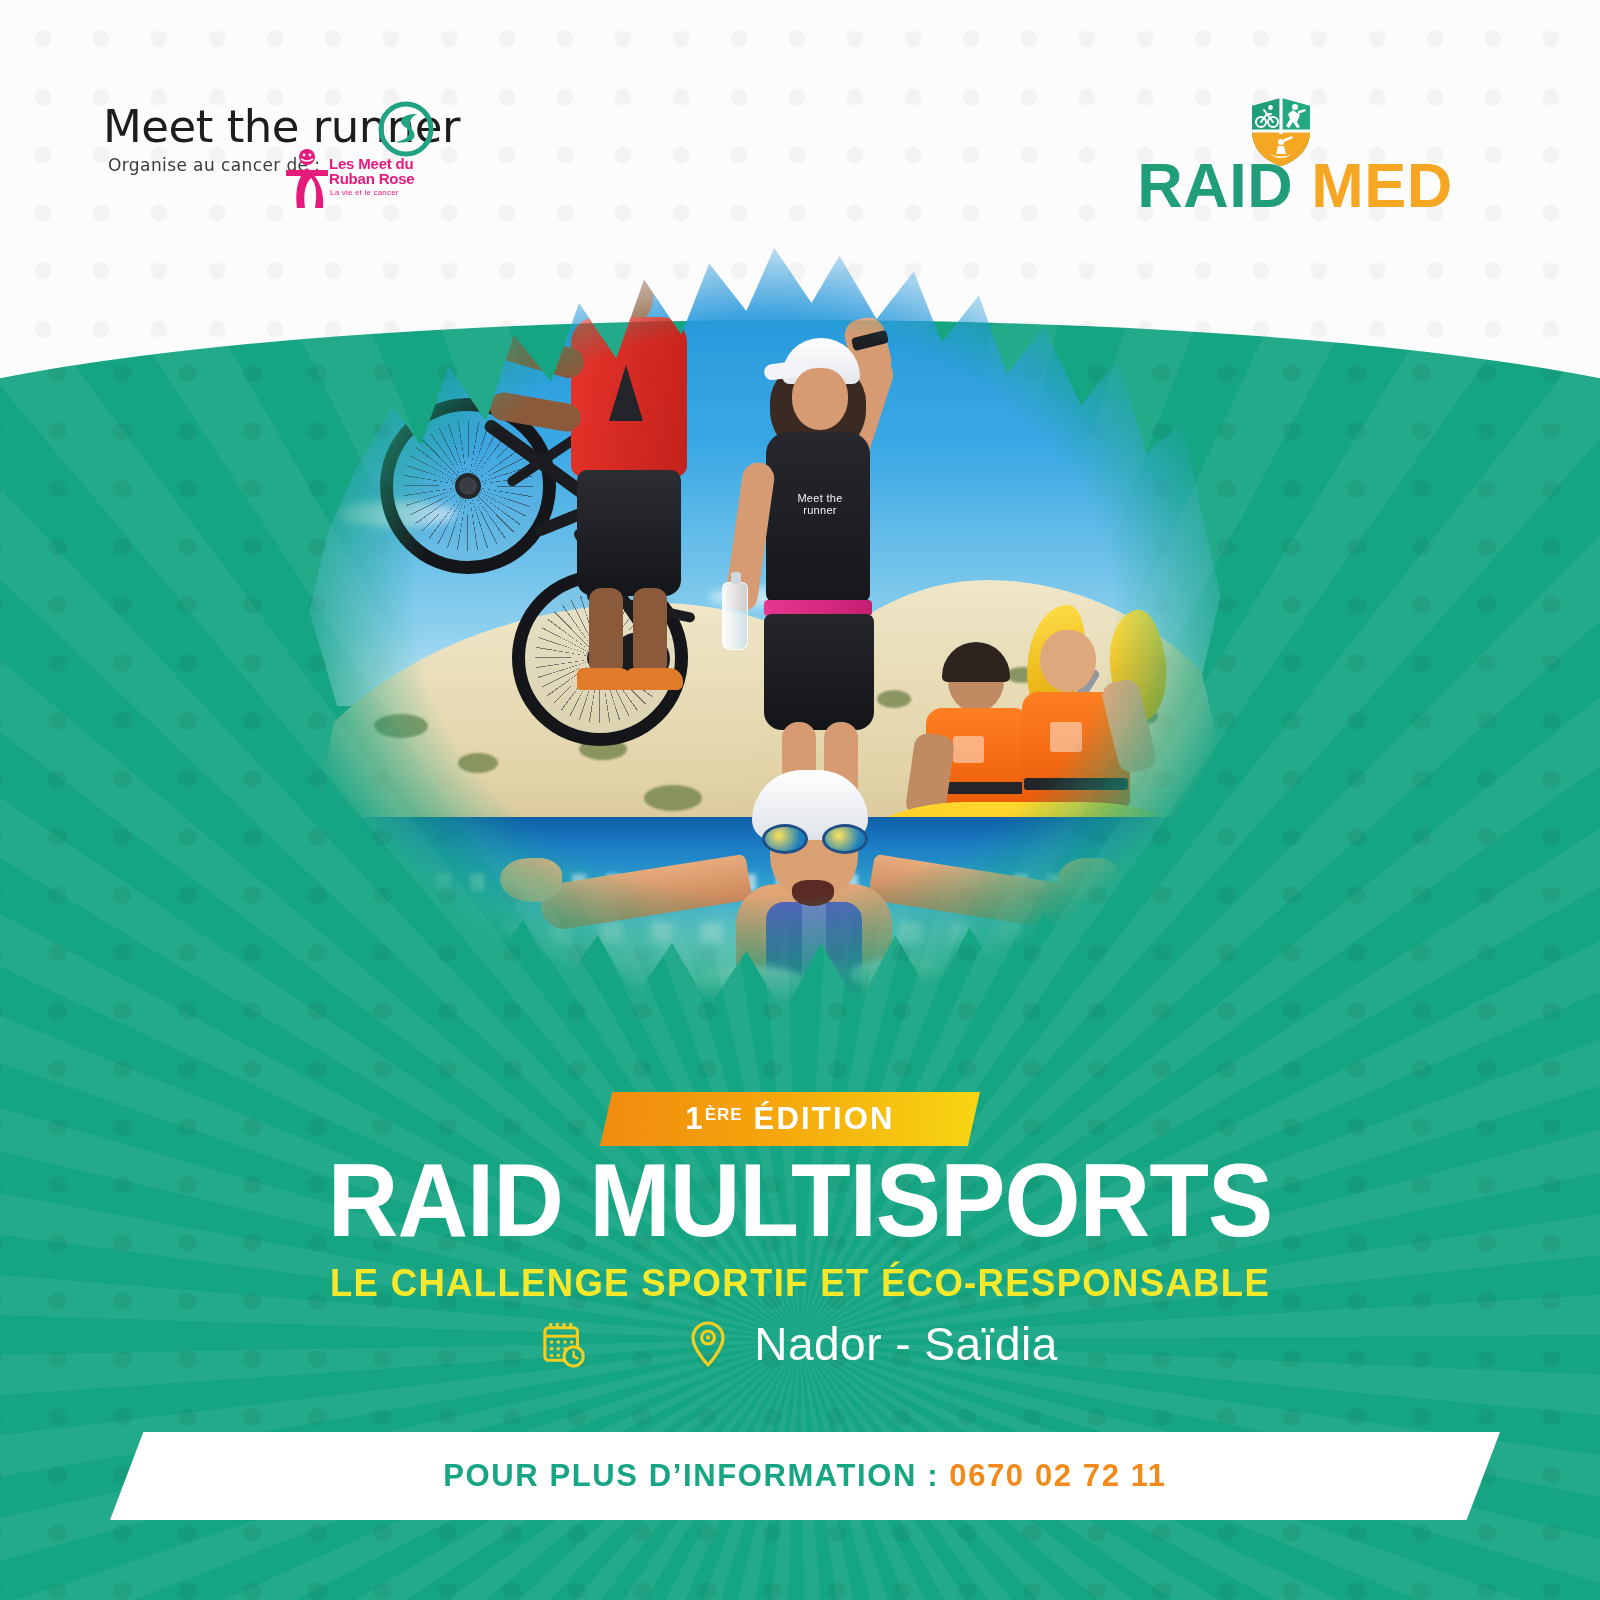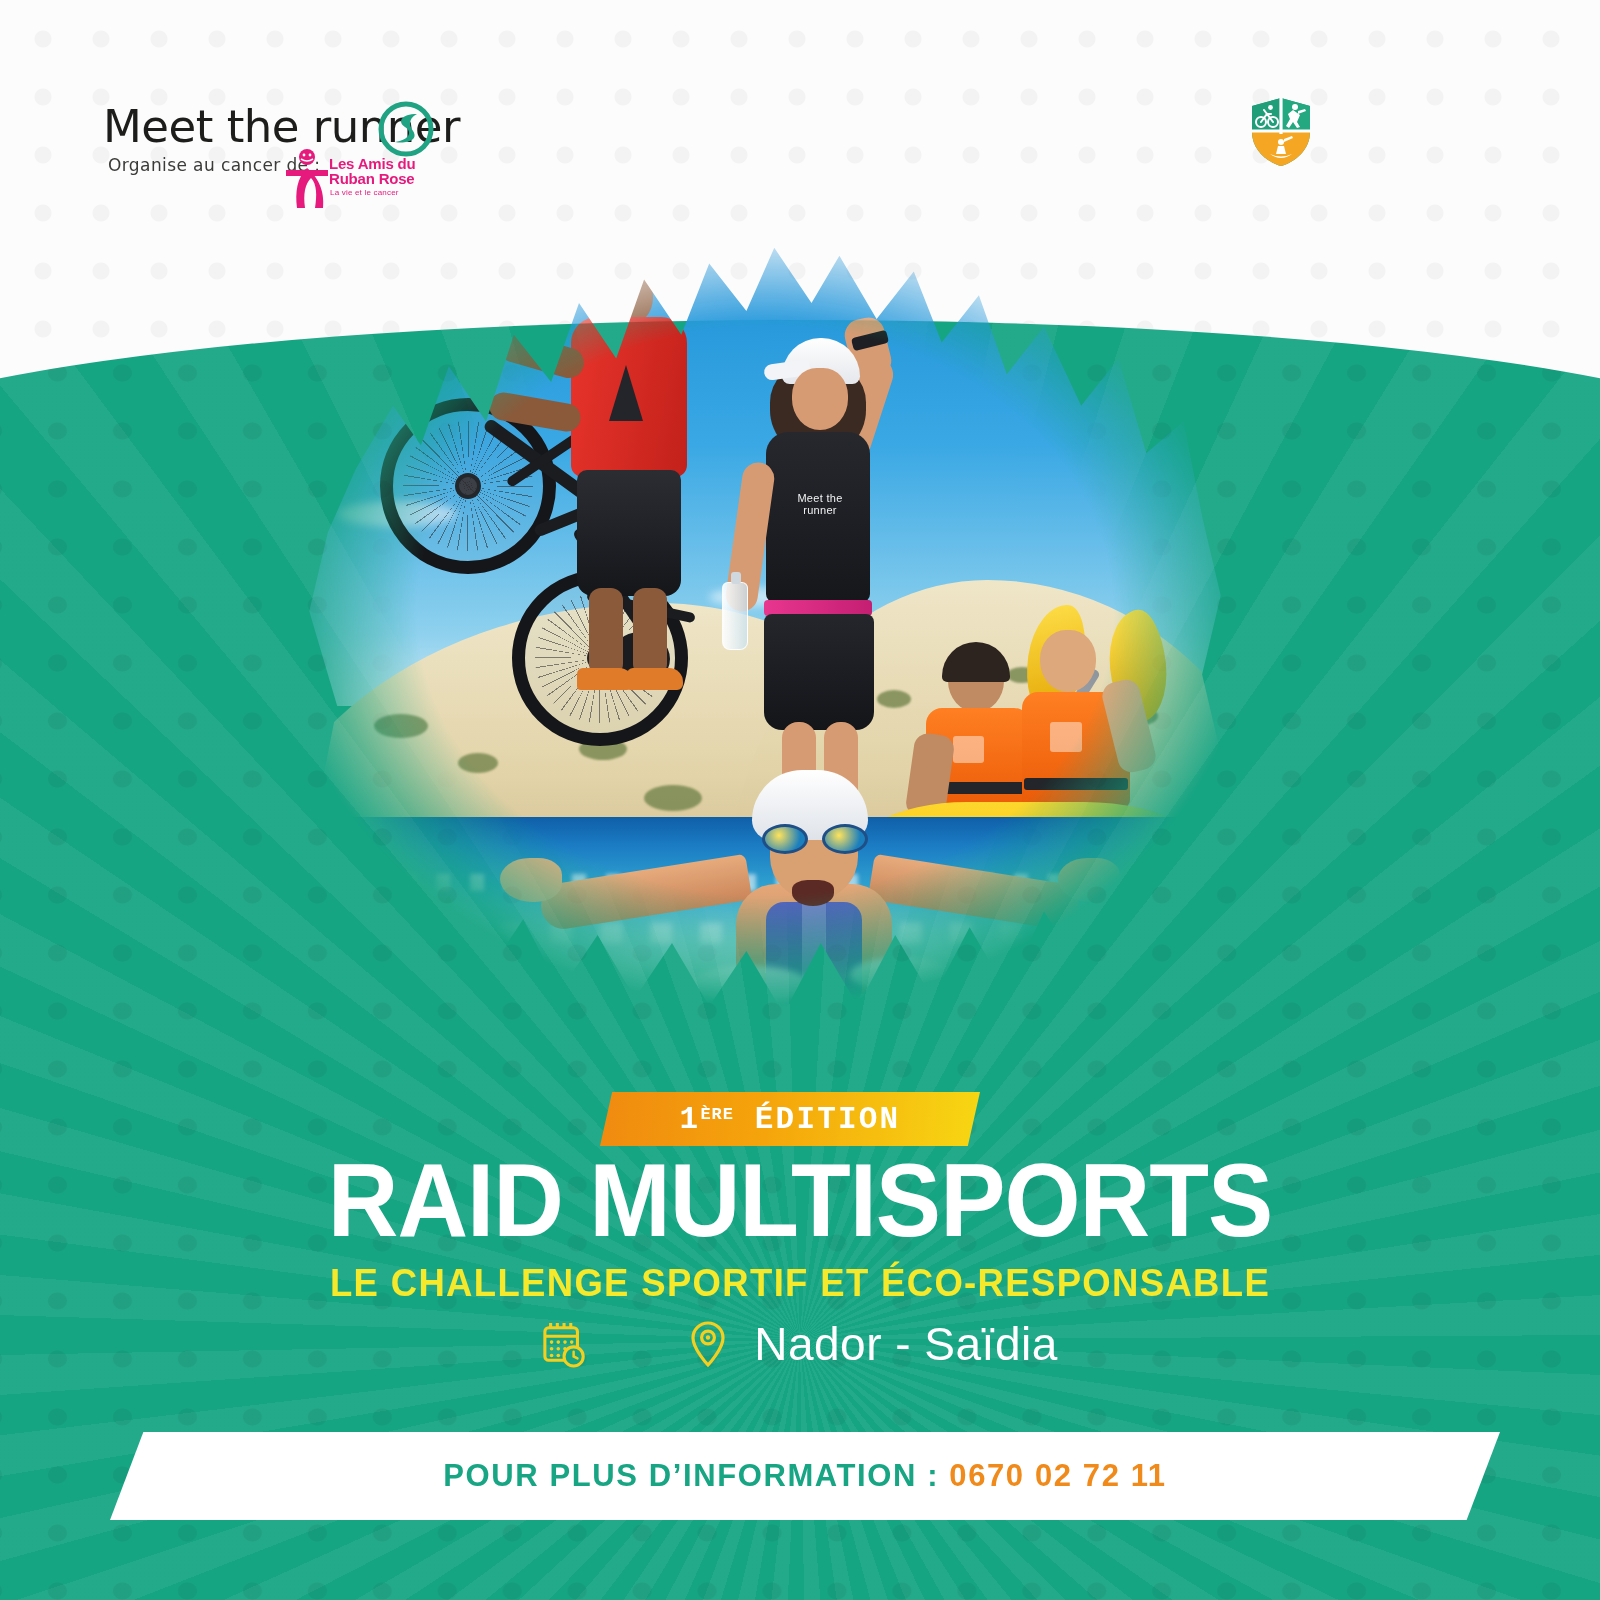--- a/index.html
+++ b/index.html
@@ -261,21 +261,21 @@
   .badge {
     position: absolute; left: 600px; top: 1092px;
     width: 380px; height: 54px;
     background: linear-gradient(95deg, #f08a10 0%, #f5a30b 42%, #f7d713 100%);
     clip-path: polygon(3.2% 0, 100% 0, 96.8% 100%, 0 100%);
     display: flex; align-items: center; justify-content: center;
   }
   .badge-text {
     color: #ffffff; font-weight: bold;
     font-size: 31px; letter-spacing: 2.2px;
-    font-family: Liberation Mono, monospace;
+    font-family: Liberation Sans, sans-serif;
     white-space: nowrap;
   }
   .badge-text sup { font-size: 17px; vertical-align: 9px; letter-spacing: 1px; }
 
   
   .title {
     position: absolute; left: 0; right: 0; top: 1148px;
     text-align: center;
     color: #ffffff;
     font-size: 104px; line-height: 104px;
@@ -563,21 +563,21 @@
       <span>
         <svg viewBox="0 0 48 62" width="48" height="62" style="position:absolute;left:0;top:0;">
           <circle cx="24" cy="9" r="8" fill="#e6197d"></circle>
           <circle cx="21" cy="7" r="1.4" fill="#fff"></circle>
             <circle cx="27" cy="7" r="1.4" fill="#fff"></circle>
           <path d="M18 11 Q24 15 30 11" stroke="#fff" stroke-width="1.6" fill="none"></path>
           <path d="M3 22 L45 22 L45 28 L3 28 Z" fill="#e6197d"></path>
           <path d="M24 20 C14 30 12 44 14 60 L22 60 C20 46 22 36 28 30 C34 36 34 48 32 60 L40 60 C42 42 34 28 24 20 Z" fill="#e6197d"></path>
         </svg>
       </span>
-      <div class="rb-name"><span>Les Amis du</span><br><span>Ruban Rose</span></div>
+      <div class="rb-name"><span>Les Meet du</span><br><span>Ruban Rose</span></div>
       <div class="rb-tag">La vie et le cancer</div>
     </div>
   </div>
 
   <div class="raidmed">
     <span class="rm-shield">
       <svg viewBox="0 0 66 72" width="66" height="72">
         <path d="M33 2 L62 10 V36 C62 54 47 66 33 70 C19 66 4 54 4 36 V10 Z" fill="#1f9e79"></path>
         <path d="M33 36 L62 36 V10 L33 2 Z" fill="#23a87f"></path>
         <path d="M33 36 L62 36 C62 54 47 66 33 70 Z" fill="#f5a623"></path>
@@ -597,15 +597,16 @@
           <path d="M50 15 L57 13 L58 15 L50 18 Z"></path>
         </g>
         <g fill="#ffffff">
           <circle cx="33" cy="46" r="3"></circle>
           <path d="M30 50 H36 L38 58 H28 Z"></path>
           <path d="M22 58 Q33 66 44 58 Q33 63 22 58 Z"></path>
           <path d="M36 43 L44 40 L45 42 L36 46 Z"></path>
         </g>
       </svg>
     </span>
+    <div class="rm-word"><span class="raid">RAID</span><span class="med"> MED</span></div>
   </div>
 
 </div>
 
 </body></html>

